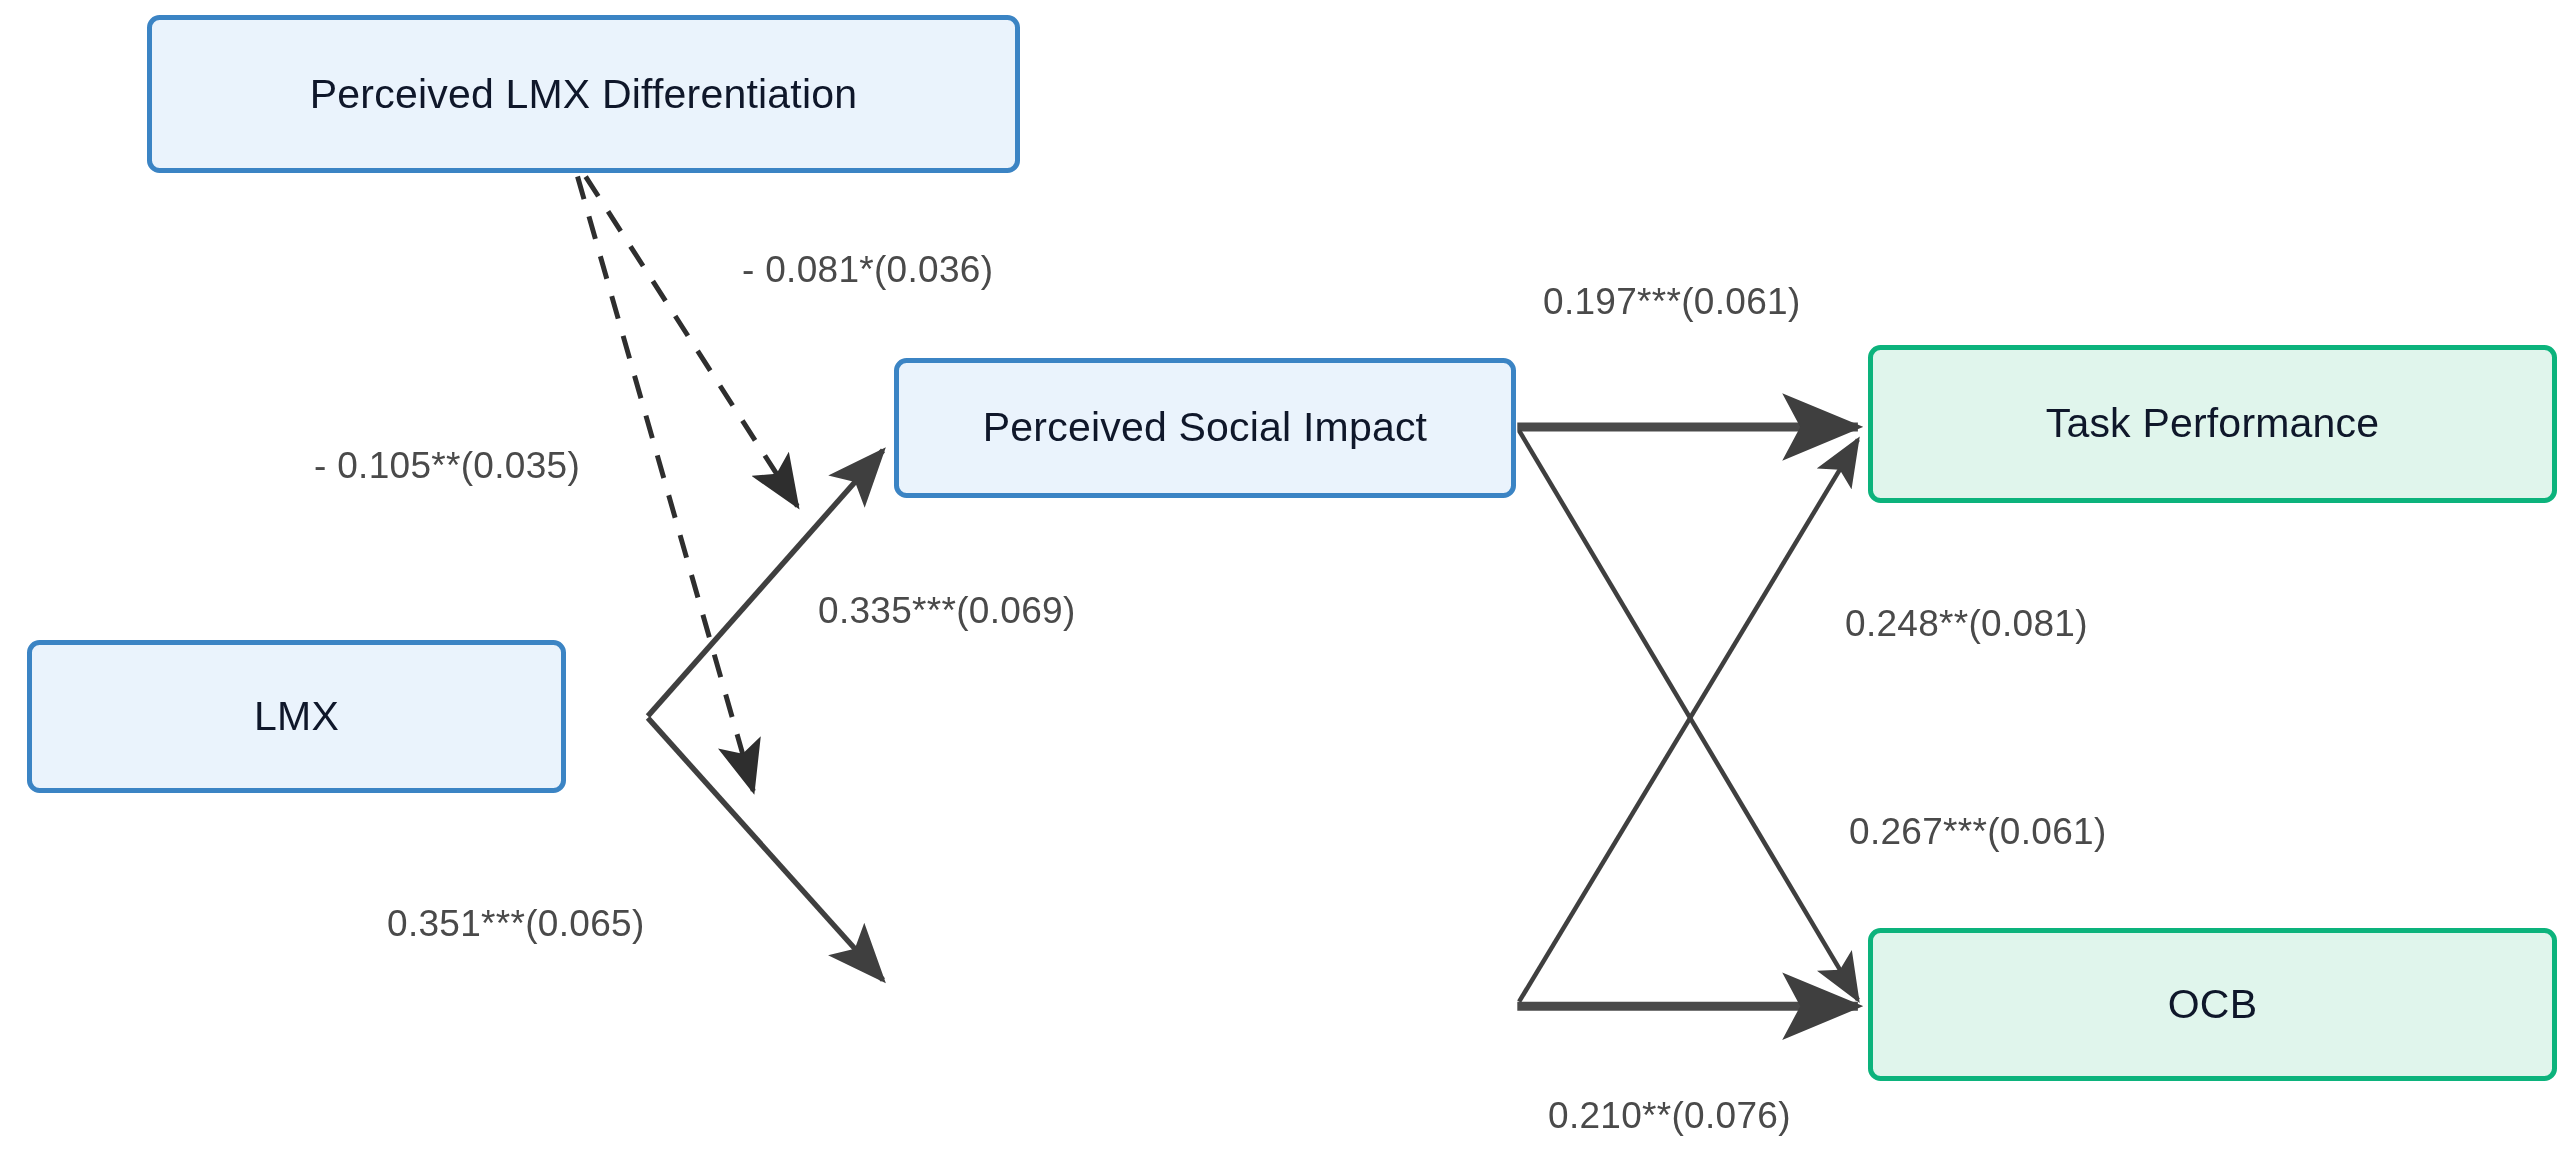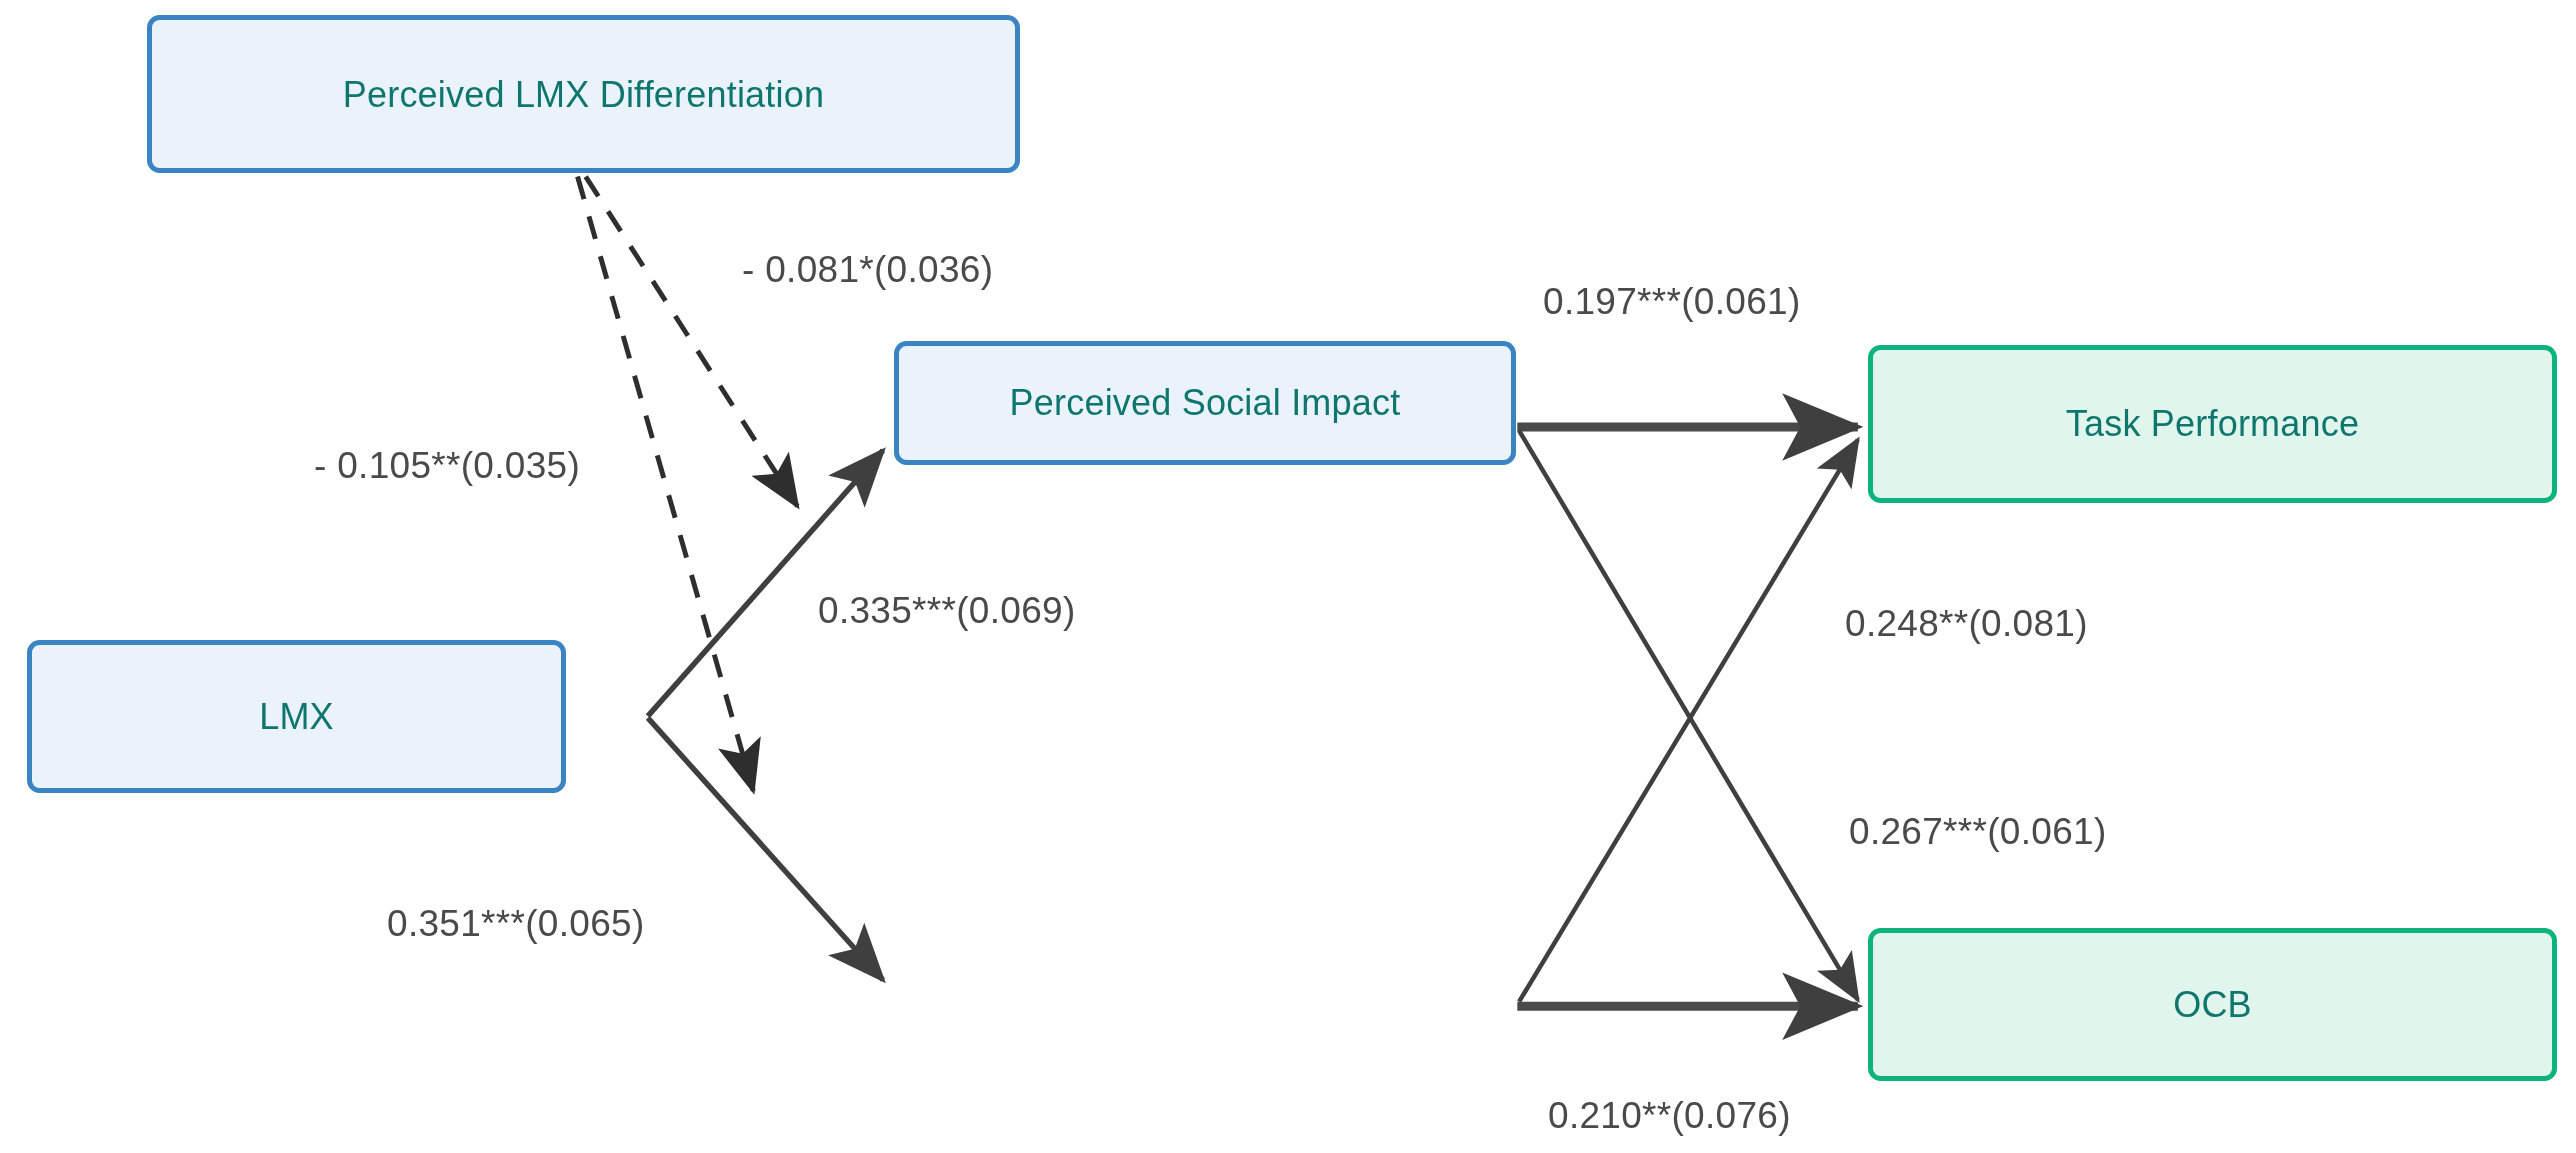--- a/index.html
+++ b/index.html
@@ -27,22 +27,22 @@
     height: 1153px;
   }
   .node-box {
     position: absolute;
     box-sizing: border-box;
     border-radius: 12.6px;
     display: flex;
     align-items: center;
     justify-content: center;
     text-align: center;
-    font-size: 36px;
-    color: #0f766e;
+    font-size: 41px;
+    color: #0f172a;
     letter-spacing: 0.2px;
     font-family: "Liberation Sans", sans-serif;
   }
   .node-box.blue {
     background: #eaf3fc;
     border: 5.4px solid #3b84c4;
   }
   .node-box.green {
     background: #e0f5ec;
     border: 5.4px solid #0cb37c;
@@ -97,21 +97,21 @@
   </svg>
 
   <div class="node-box blue" style="left:147px; top:15.3px; width:873px; height:158px;">
     <span class="node-label">Perceived LMX Differentiation</span>
   </div>
 
   <div class="node-box blue" style="left:27px; top:640px; width:539px; height:153px;">
     <span class="node-label">LMX</span>
   </div>
 
-  <div class="node-box blue" style="left:894px; top:341px; width:622px; height:124px;">
+  <div class="node-box blue" style="left:894px; top:358px; width:622px; height:140px;">
     <span class="node-label">Perceived Social Impact</span>
   </div>
 
 
   <div class="node-box green" style="left:1868px; top:928px; width:689px; height:153px;">
     <span class="node-label">OCB</span>
   </div>
 
   <div class="node-box green" style="left:1868px; top:345px; width:689px; height:158px;">
     <span class="node-label">Task Performance</span>

